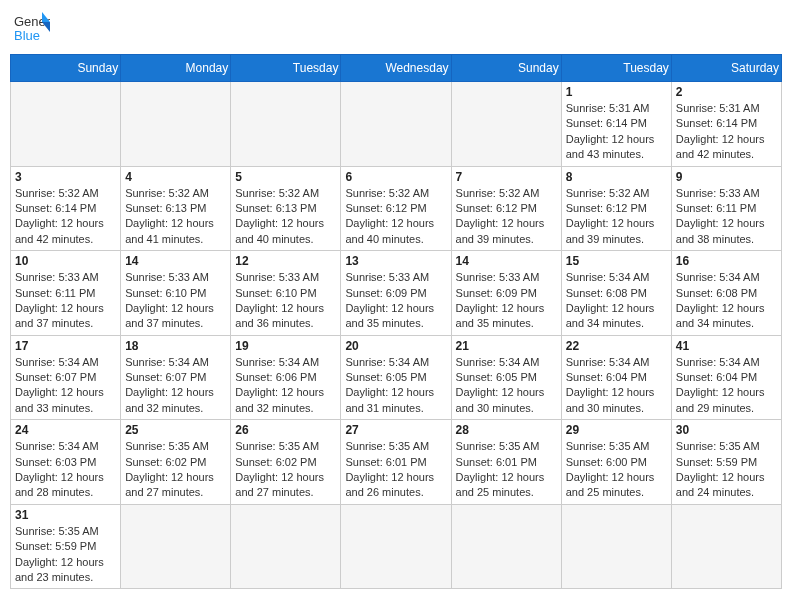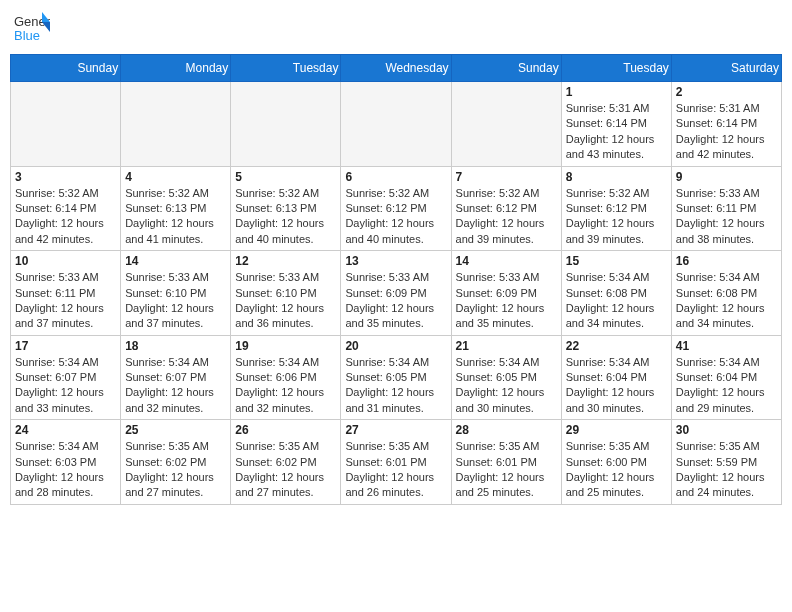--- a/index.html
+++ b/index.html
@@ -300,14 +300,28 @@
 Sunset: 6:00 PM
 Daylight: 12 hours and 25 minutes.</div>
         </td>
         <td>
           <span class="day-num">30</span>
           <div class="day-info" style="white-space: pre-line;">Sunrise: 5:35 AM
 Sunset: 5:59 PM
 Daylight: 12 hours and 24 minutes.</div>
         </td>
       </tr>
+      <tr class="last-row">
+        <td>
+          <span class="day-num">31</span>
+          <div class="day-info" style="white-space: pre-line;">Sunrise: 5:35 AM
+Sunset: 5:59 PM
+Daylight: 12 hours and 23 minutes.</div>
+        </td>
+        <td class="empty"></td>
+        <td class="empty"></td>
+        <td class="empty"></td>
+        <td class="empty"></td>
+        <td class="empty"></td>
+        <td class="empty"></td>
+      </tr>
     </tbody>
 </table>
 
 </body></html>

